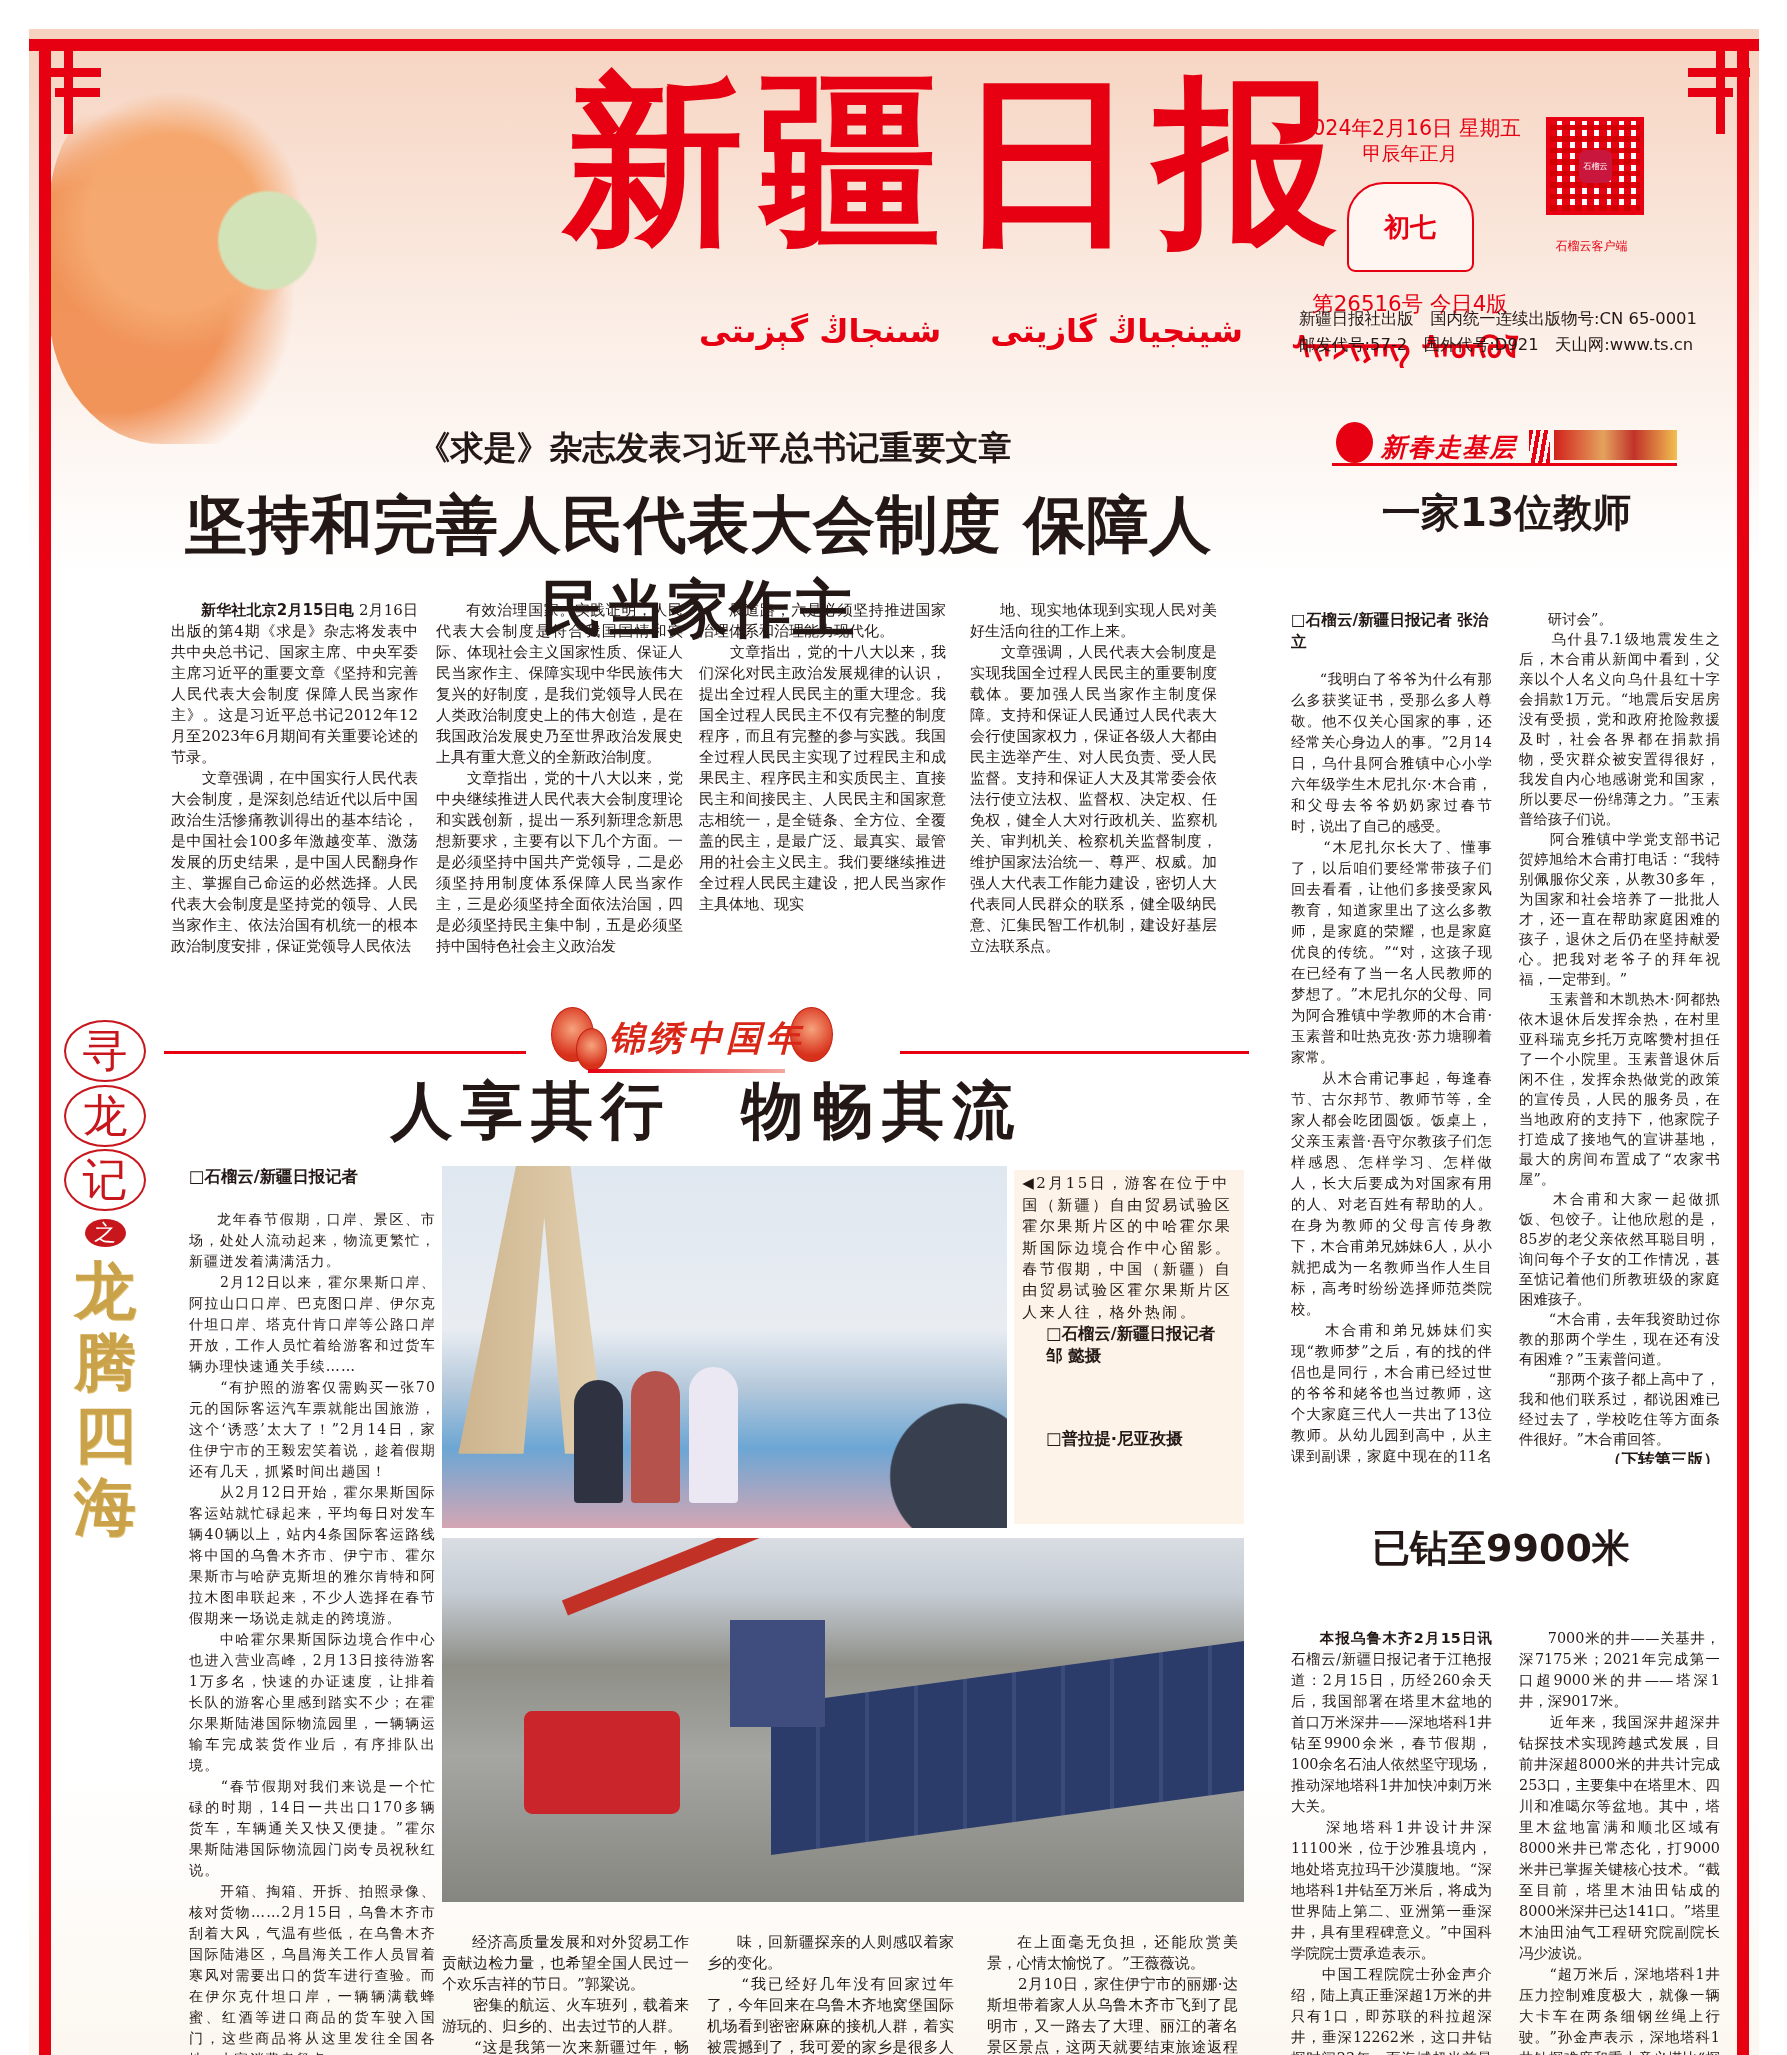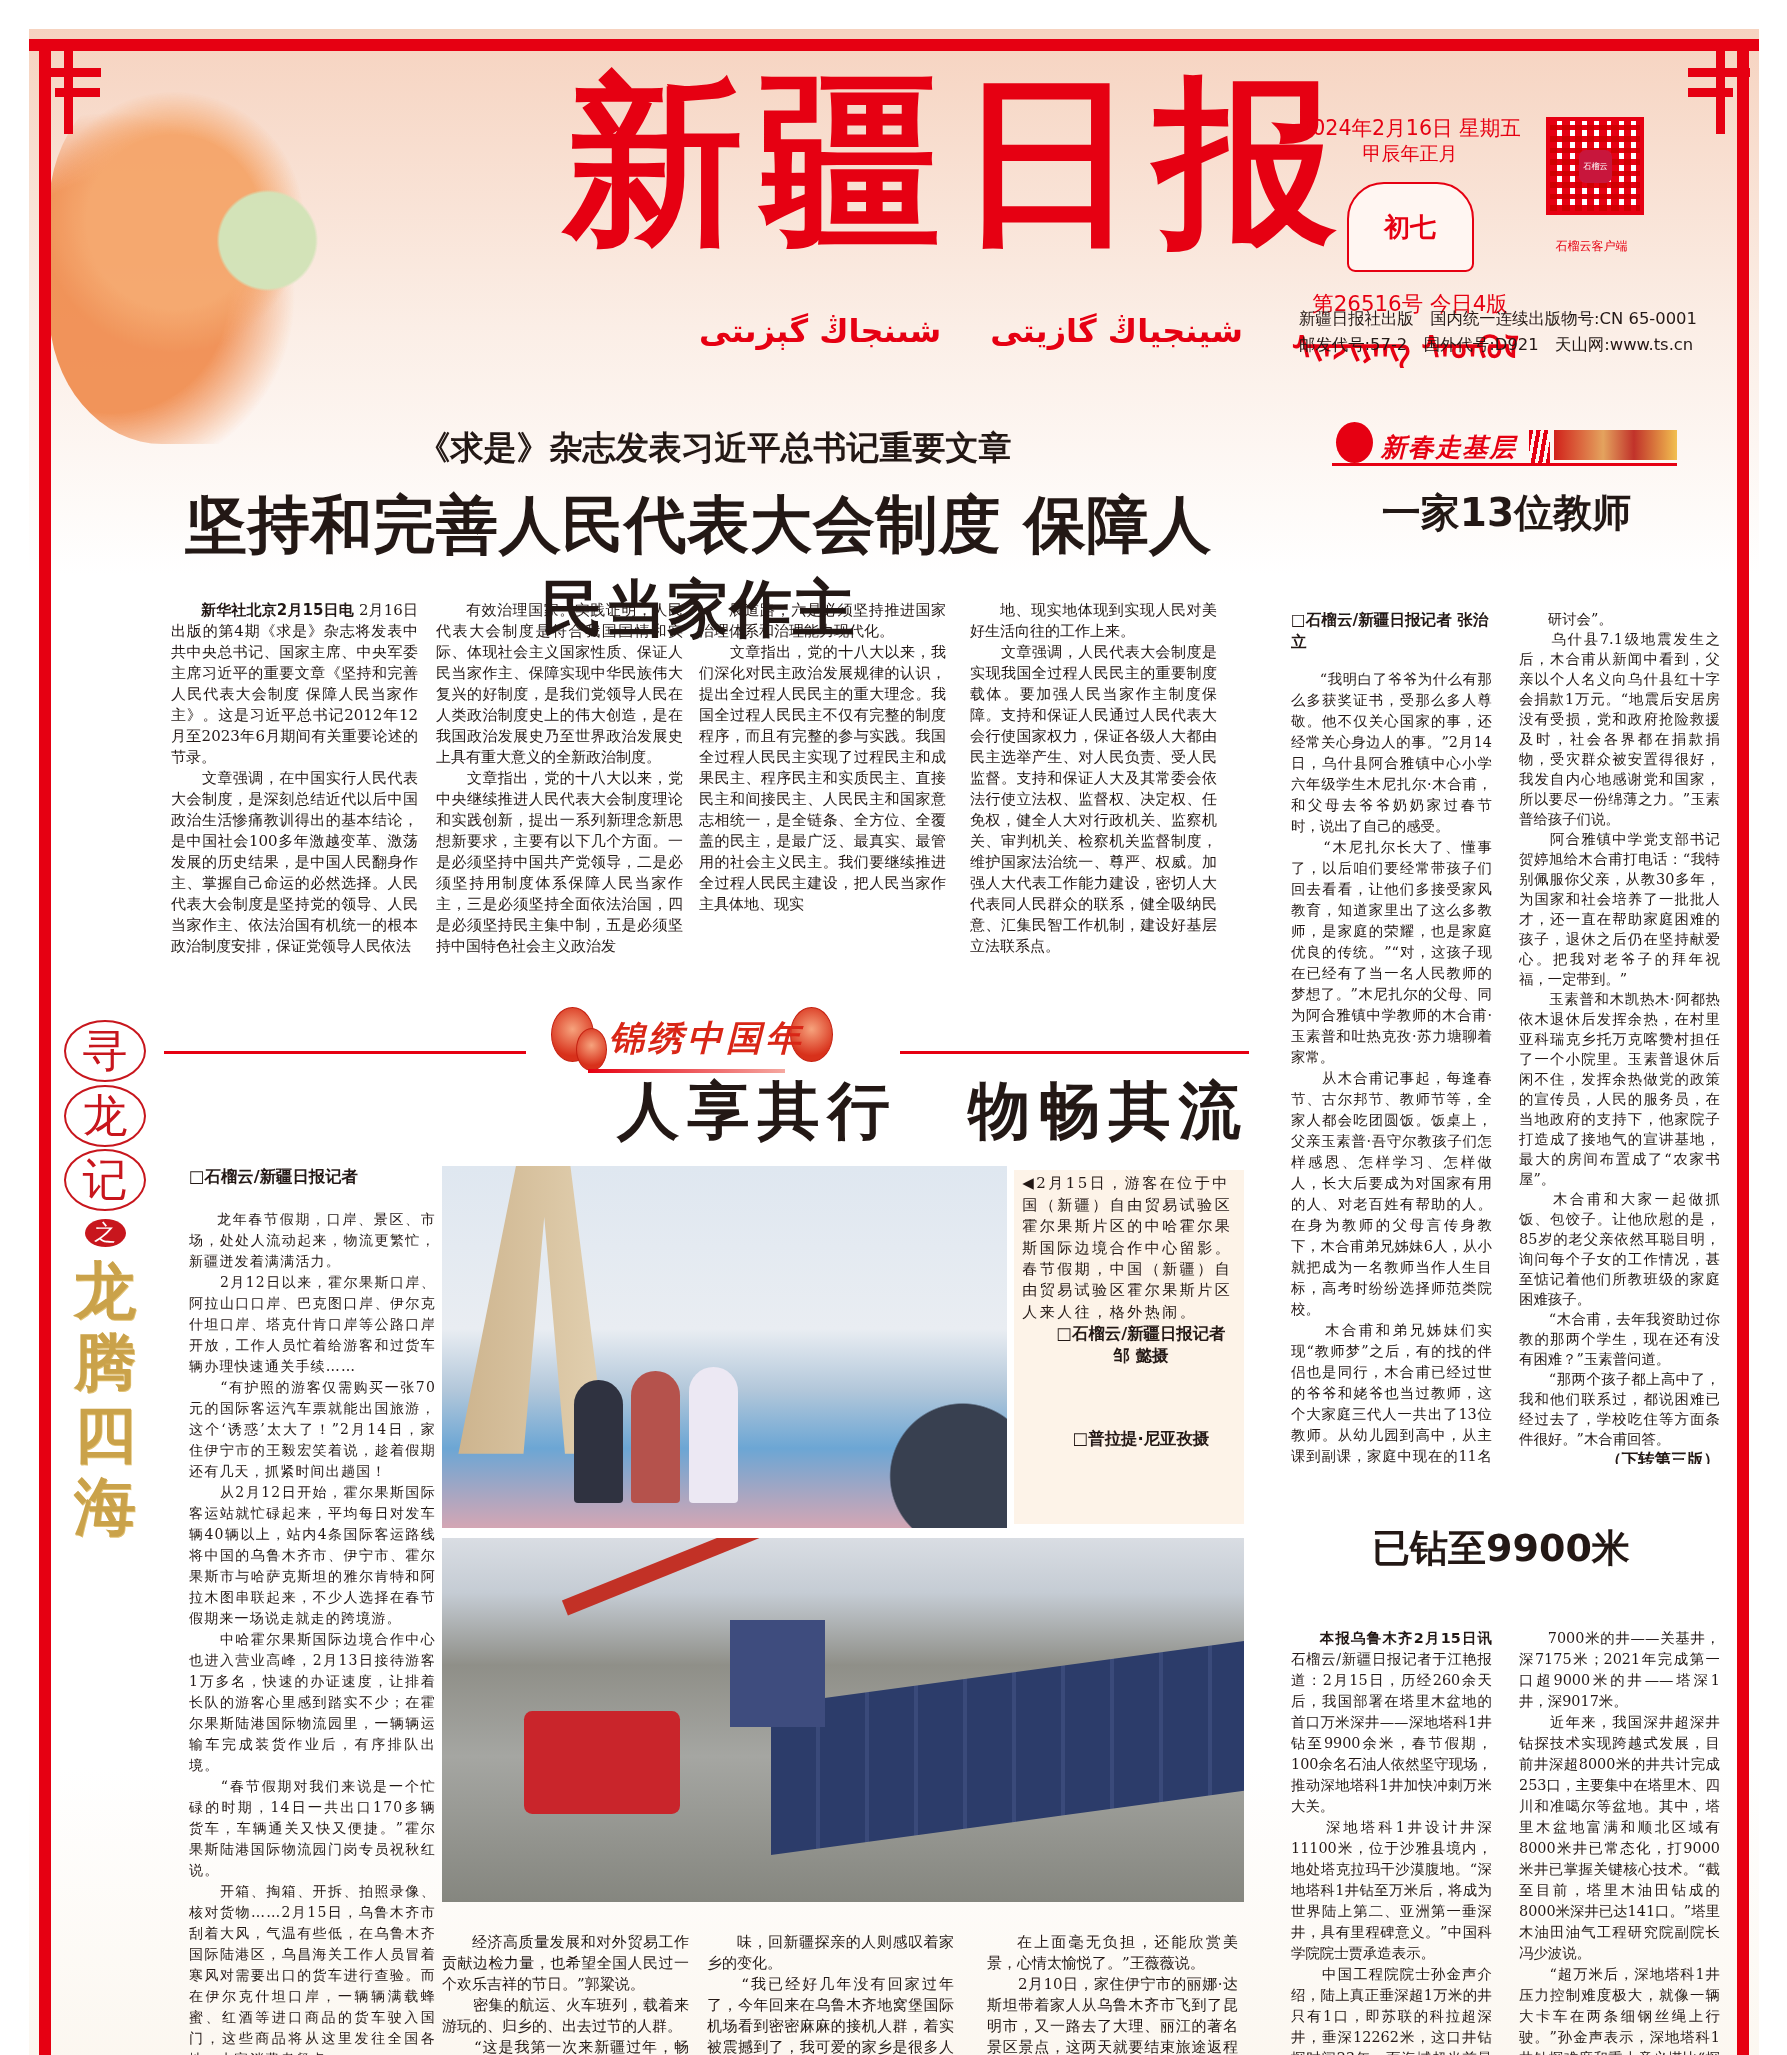--- a/index.html
+++ b/index.html
@@ -48,21 +48,21 @@
   .vert-title{position:absolute;left:62px;top:1020px;width:86px;text-align:center;}
   .seal{width:78px;height:58px;margin:0 auto 2.5px;border:2.5px solid #c8161d;border-radius:50%;display:flex;align-items:center;justify-content:center;font-family:"DejaVu Serif",serif;font-size:45px;color:#c8161d;background:#fff;}
   .zhi{width:41px;height:28px;margin:8.2px auto 8.2px;border-radius:50%;background:#c8161d;color:#fff;font-size:22px;display:flex;align-items:center;justify-content:center;font-family:"DejaVu Serif",serif;}
   .gold{font-family:"DejaVu Serif",serif;font-weight:bold;font-size:62px;line-height:72px;color:#caa24a;text-shadow:0.8px 0.8px 0 #e2c275;}
   .photo1{position:absolute;left:442px;top:1166px;width:565px;height:362px;background:linear-gradient(180deg,#dfe7f0 0%,#e9edf2 45%,#b2c7da 62%,#6ca6d4 78%,#d4a6b4 100%);overflow:hidden;}
   .photo1 .arch{position:absolute;left:16.4px;top:-8.2px;width:148px;height:296px;background:linear-gradient(90deg,#cdb48e,#e2d0b0);clip-path:polygon(40% 0,75% 0,100% 100%,72% 100%,58% 20%,44% 100%,0 100%);}
   .photo1 .person{position:absolute;bottom:25px;width:49px;border-radius:25px 25px 4.1px 4.1px;}
   .photo1 .phone-arm{position:absolute;right:0;bottom:0;width:148px;height:173px;background:radial-gradient(circle at 70% 70%,#384050 0 45%,transparent 46%);}
   .caption-box{position:absolute;left:1014px;top:1170px;width:230px;height:354px;background:#fdf3e8;}
   .caption{font-family:"DejaVu Serif",serif;font-size:15px;line-height:21.4px;letter-spacing:2.5px;color:#231815;padding:3.3px 8.2px;}
-  .caption .credit{font-family:"DejaVu Sans",sans-serif;font-weight:bold;font-size:16.4px;letter-spacing:0;text-align:center;margin-left:24px;}
+  .caption .credit{font-family:"DejaVu Sans",sans-serif;font-weight:bold;font-size:16.4px;letter-spacing:0;text-align:left;margin-left:24px;}
   .photo2{position:absolute;left:442px;top:1538px;width:802px;height:364px;background:linear-gradient(180deg,#d9dde3 0%,#c5ccd4 15%,#8f8f88 35%,#a5a6a2 60%,#85867f 100%);overflow:hidden;}
   .photo2 .crane-arm{position:absolute;left:123px;top:62px;width:304px;height:16.4px;background:#c23126;transform:rotate(-22deg);transform-origin:left center;}
   .photo2 .crane-body{position:absolute;left:82px;top:173px;width:156px;height:103px;background:#c9252b;border-radius:8.2px;}
   .photo2 .containers{position:absolute;left:329px;top:103px;width:473px;height:214px;background:repeating-linear-gradient(90deg,#2c3c6a 0 45px,#3a4a7a 45px 49px);clip-path:polygon(0 30%,100% 0,100% 70%,0 100%);}
   .photo2 .box-lift{position:absolute;left:288px;top:82px;width:95px;height:107px;background:#3e4c7e;}
 </style>
 </head>
 <body>
 
 <div class="page-bg"></div>
@@ -135,21 +135,21 @@
   <div class="r"></div>
 </div>
 <div class="jinxiu">
   <div class="lantern" style="left:4.1px;top:0;"></div>
   <div class="lantern" style="left:29px;top:20.6px;width:29px;height:41px;"></div>
   <div class="lantern" style="left:243px;top:0;"></div>
   <div class="title" style="white-space: pre-line;">锦绣中国年</div>
   <div class="bar"></div>
 </div>
 
-<div class="h-second" style="white-space: pre-line; text-align: right;">人享其行　物畅其流</div>
+<div class="h-second" style="white-space: pre-line;">人享其行　物畅其流</div>
 
 <div class="vert-title">
   <div class="seal" style="white-space: pre-line;">寻</div>
   <div class="seal" style="white-space: pre-line;">龙</div>
   <div class="seal" style="white-space: pre-line;">记</div>
   <div class="zhi" style="white-space: pre-line;">之</div>
   <div class="gold" style="white-space: pre-line;">龙</div>
   <div class="gold" style="white-space: pre-line;">腾</div>
   <div class="gold" style="white-space: pre-line;">四</div>
   <div class="gold" style="white-space: pre-line;">海</div>

